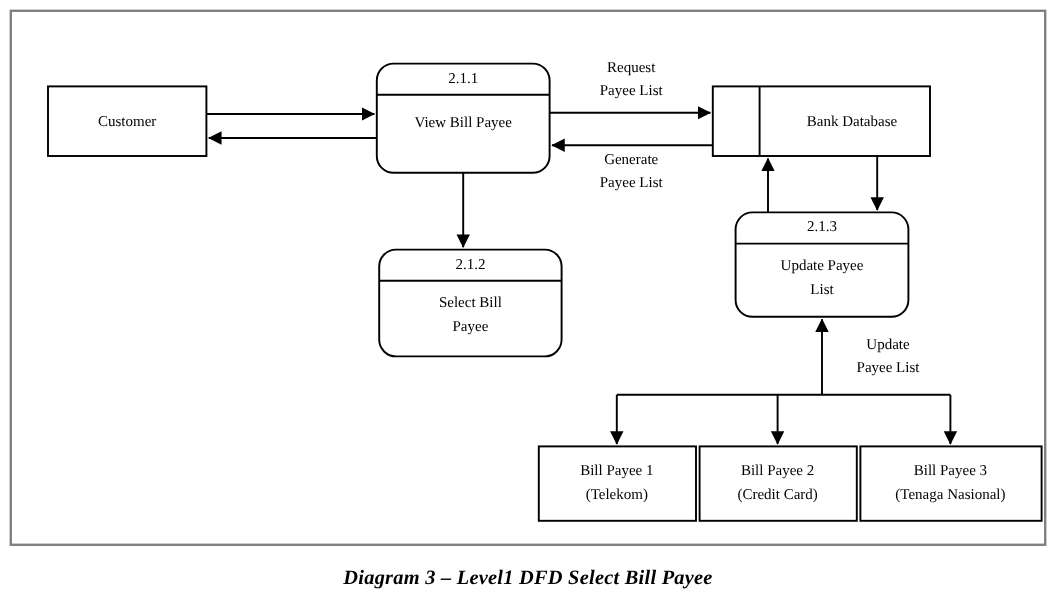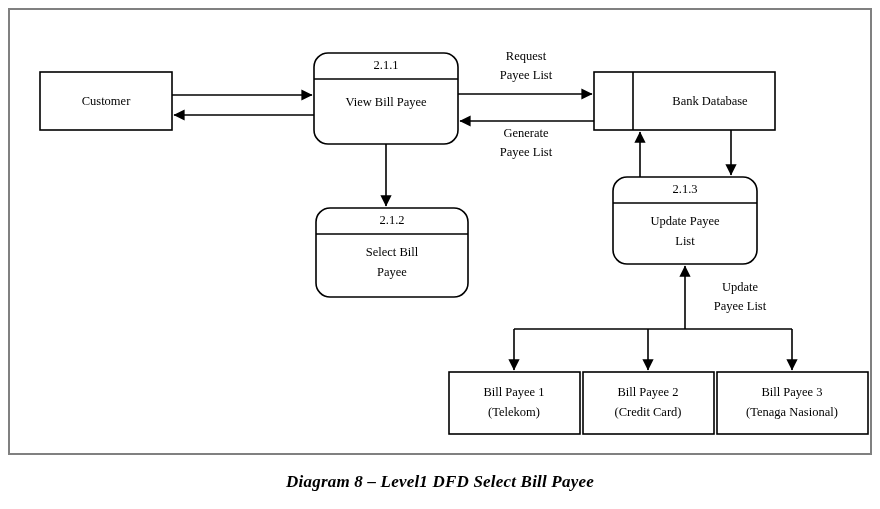--- a/index.html
+++ b/index.html
@@ -162,15 +162,15 @@
       <line class="conn" x1="675" y1="319" x2="675" y2="256" marker-end="url(#arrow)"></line>
       <line class="conn" x1="504" y1="319" x2="782" y2="319"></line>
       <line class="conn" x1="504" y1="319" x2="504" y2="360" marker-end="url(#arrow)"></line>
       <line class="conn" x1="638" y1="319" x2="638" y2="360" marker-end="url(#arrow)"></line>
       <line class="conn" x1="782" y1="319" x2="782" y2="360" marker-end="url(#arrow)"></line>
       <text class="flow-label" x="730" y="278">Update</text>
       <text class="flow-label" x="730" y="297">Payee List</text>
     </svg>
   </div>
 
-  <div id="caption">Diagram 8 – Level1 DFD Select Bill Payee</div>
+  <div id="caption">Diagram 3 – Level1 DFD Select Bill Payee</div>
 
 </div>
 
 </body></html>

